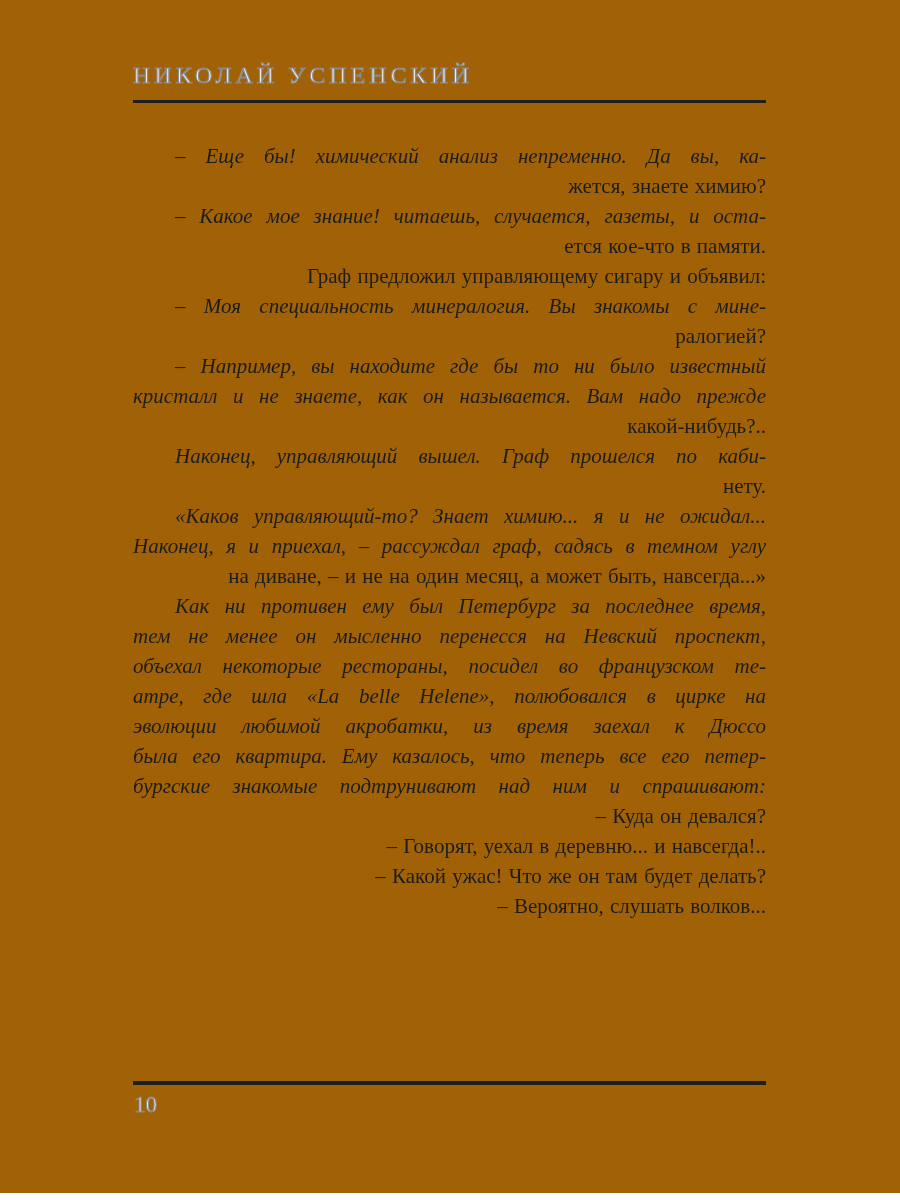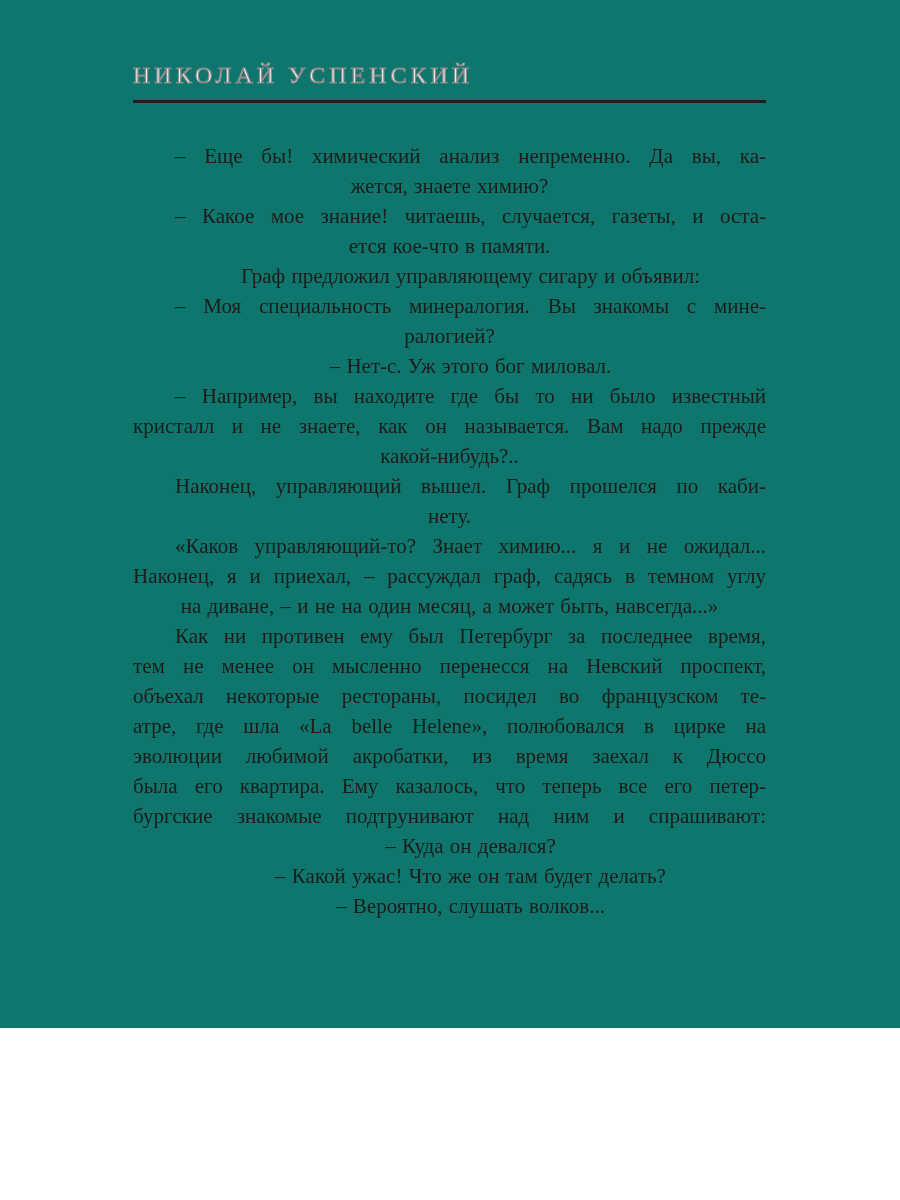--- a/index.html
+++ b/index.html
@@ -3,22 +3,22 @@
 <meta charset="utf-8">
 <style>
   html, body {
     margin: 0;
     padding: 0;
     background: #ffffff;
   }
   .page {
     position: relative;
     width: 900px;
-    height: 1028px;
-    background: #0f766e;
+    height: 1193px;
+    background: #a16207;
     overflow: hidden;
     font-family: "Liberation Serif", "DejaVu Serif", serif;
     color: #1c1c1b;
   }
   
   .running-head {
     position: absolute;
     left: 133px;
     top: 62px;
     width: 633px;
@@ -42,28 +42,29 @@
     position: absolute;
     left: 133px;
     top: 141px;
     width: 633px;
   }
   .line {
     font-size: 21px;
     line-height: 30px;
     height: 30px;
     overflow: hidden;
-    text-align: center;
+    text-align: right;
     word-spacing: 1px;
   }
   .line.indent { text-indent: 42px; }
   .line.just {
     text-align: justify;
     text-align-last: justify;
     text-justify: inter-word;
+    font-style: italic;
   }
   
   .page-number {
     position: absolute;
     left: 134px;
     top: 1092px;
     font-size: 23px;
     color: #ededed;
     -webkit-text-stroke: 1px #8a8a8a;
   }
@@ -78,37 +79,37 @@
   <div class="rule top"></div>
 
   <div class="body-text">
       <div class="line indent just">– Еще бы! химический анализ непременно. Да вы, ка-</div>
       <div class="line">жется, знаете химию?</div>
       <div class="line indent just">– Какое мое знание! читаешь, случается, газеты, и оста-</div>
       <div class="line">ется кое-что в памяти.</div>
       <div class="line indent">Граф предложил управляющему сигару и объявил:</div>
       <div class="line indent just">– Моя специальность минералогия. Вы знакомы с мине-</div>
       <div class="line">ралогией?</div>
-      <div class="line indent">– Нет-с. Уж этого бог миловал.</div>
       <div class="line indent just">– Например, вы находите где бы то ни было известный</div>
       <div class="line just">кристалл и не знаете, как он называется. Вам надо прежде</div>
       <div class="line">какой-нибудь?..</div>
       <div class="line indent just">Наконец, управляющий вышел. Граф прошелся по каби-</div>
       <div class="line">нету.</div>
       <div class="line indent just">«Каков управляющий-то? Знает химию... я и не ожидал...</div>
       <div class="line just">Наконец, я и приехал, – рассуждал граф, садясь в темном углу</div>
       <div class="line">на диване, – и не на один месяц, а может быть, навсегда...»</div>
       <div class="line indent just">Как ни противен ему был Петербург за последнее время,</div>
       <div class="line just">тем не менее он мысленно перенесся на Невский проспект,</div>
       <div class="line just">объехал некоторые рестораны, посидел во французском те-</div>
       <div class="line just">атре, где шла «La belle Helene», полюбовался в цирке на</div>
       <div class="line just">эволюции любимой акробатки, из время заехал к Дюссо</div>
       <div class="line just">была его квартира. Ему казалось, что теперь все его петер-</div>
       <div class="line just">бургские знакомые подтрунивают над ним и спрашивают:</div>
       <div class="line indent">– Куда он девался?</div>
+      <div class="line indent">– Говорят, уехал в деревню... и навсегда!..</div>
       <div class="line indent">– Какой ужас! Что же он там будет делать?</div>
       <div class="line indent">– Вероятно, слушать волков...</div>
     </div>
 
   <div class="rule bottom"></div>
 
   <div class="page-number">10</div>
 
 </div>
 

